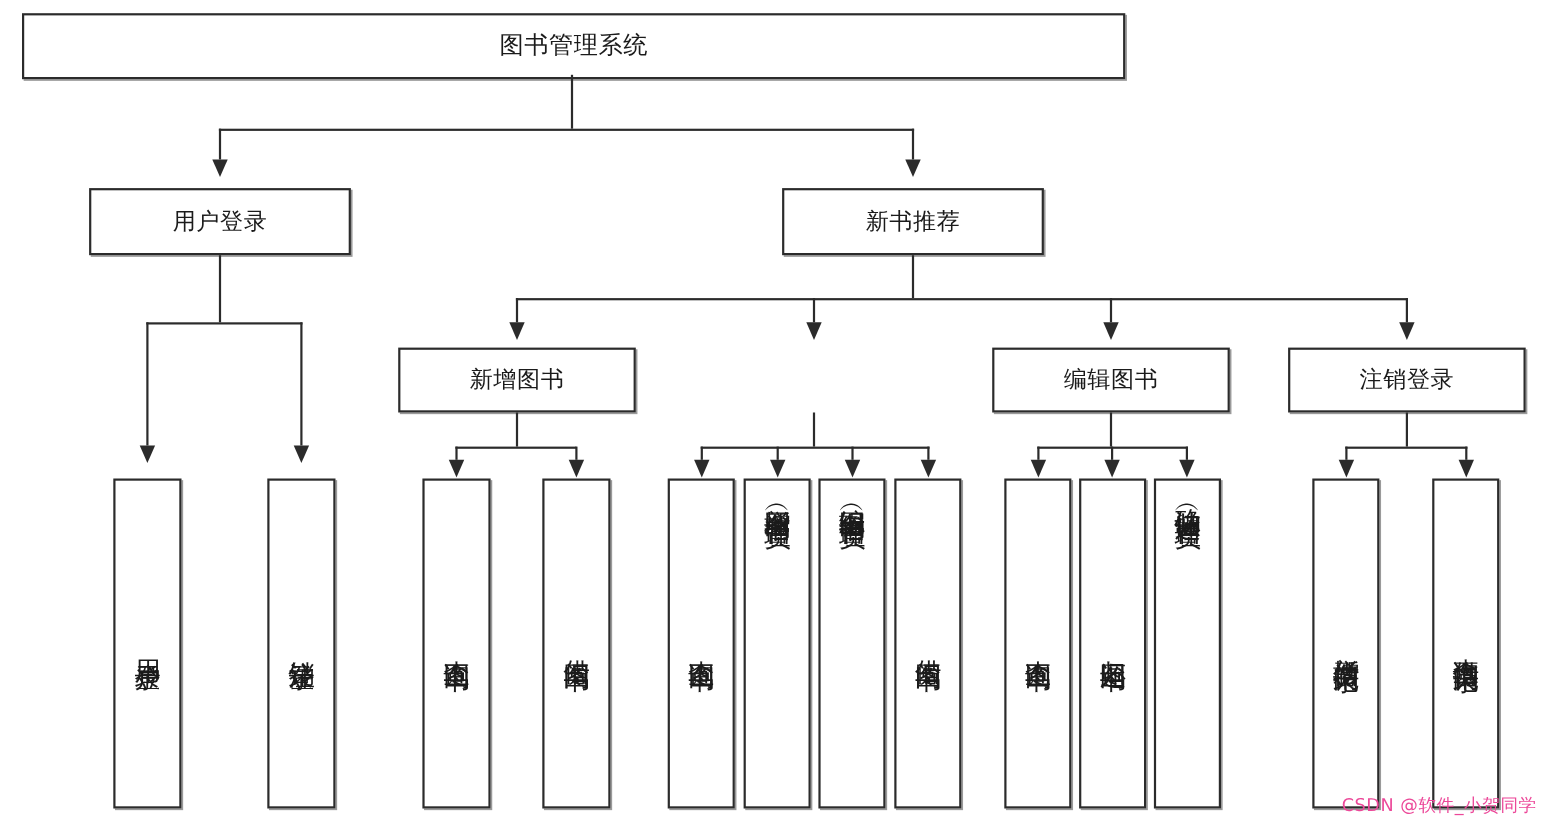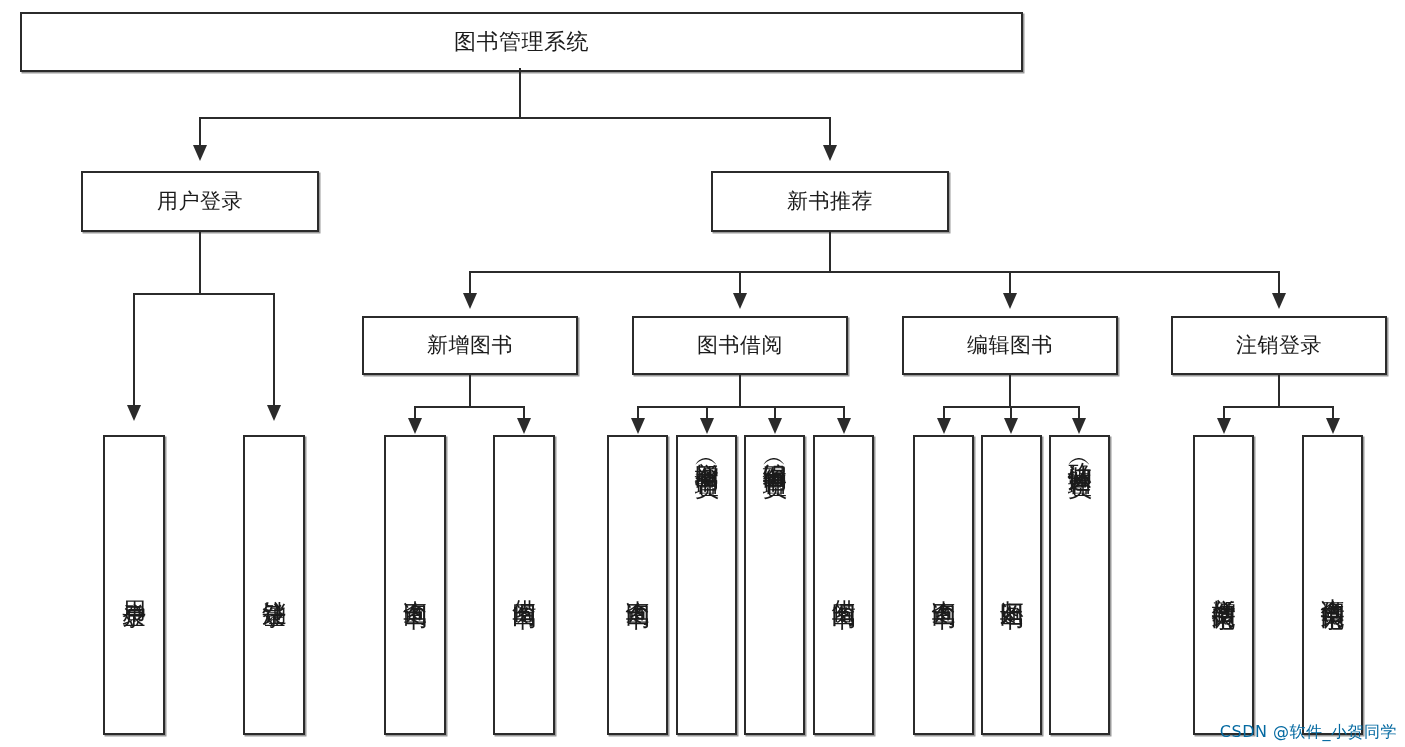--- a/index.html
+++ b/index.html
@@ -68,21 +68,21 @@
     border-left:7px solid transparent;
     border-right:7px solid transparent;
     border-top:16px solid #2b2b2b;
   }
   
   #watermark{
     position:absolute;
     right:8px;
     bottom:4px;
     font-size:16px;
-    color:#0369a1;
+    color:#ec4899;
     letter-spacing:0.5px;
     white-space:nowrap;
     font-family:"DejaVu Sans","Liberation Sans",sans-serif;
   }
 </style>
 </head>
 <body>
 
 <div id="canvas">
 
@@ -119,23 +119,20 @@
   <div class="ln v" style="left:1009px;top:271px;width:2px;height:22px;"></div>
   <div class="ln v" style="left:1278px;top:271px;width:2px;height:22px;"></div>
   <div class="arrow" style="left:463px;top:293px;"></div>
   <div class="arrow" style="left:733px;top:293px;"></div>
   <div class="arrow" style="left:1003px;top:293px;"></div>
   <div class="arrow" style="left:1272px;top:293px;"></div>
 
   <div class="node horiz" style="left:362px;top:316px;width:216px;height:59px;">
     <span class="lbl">新增图书</span>
   </div>
-  <div class="node horiz" style="left:632px;top:316px;width:216px;height:59px;">
-    <span class="lbl">图书借阅</span>
-  </div>
   <div class="node horiz" style="left:902px;top:316px;width:216px;height:59px;">
     <span class="lbl">编辑图书</span>
   </div>
   <div class="node horiz" style="left:1171px;top:316px;width:216px;height:59px;">
     <span class="lbl">注销登录</span>
   </div>
 
   <div class="ln v" style="left:469px;top:375px;width:2px;height:31px;"></div>
   <div class="ln h" style="left:414px;top:406px;width:110px;height:2px;"></div>
   <div class="ln v" style="left:414px;top:406px;width:2px;height:12px;"></div>

